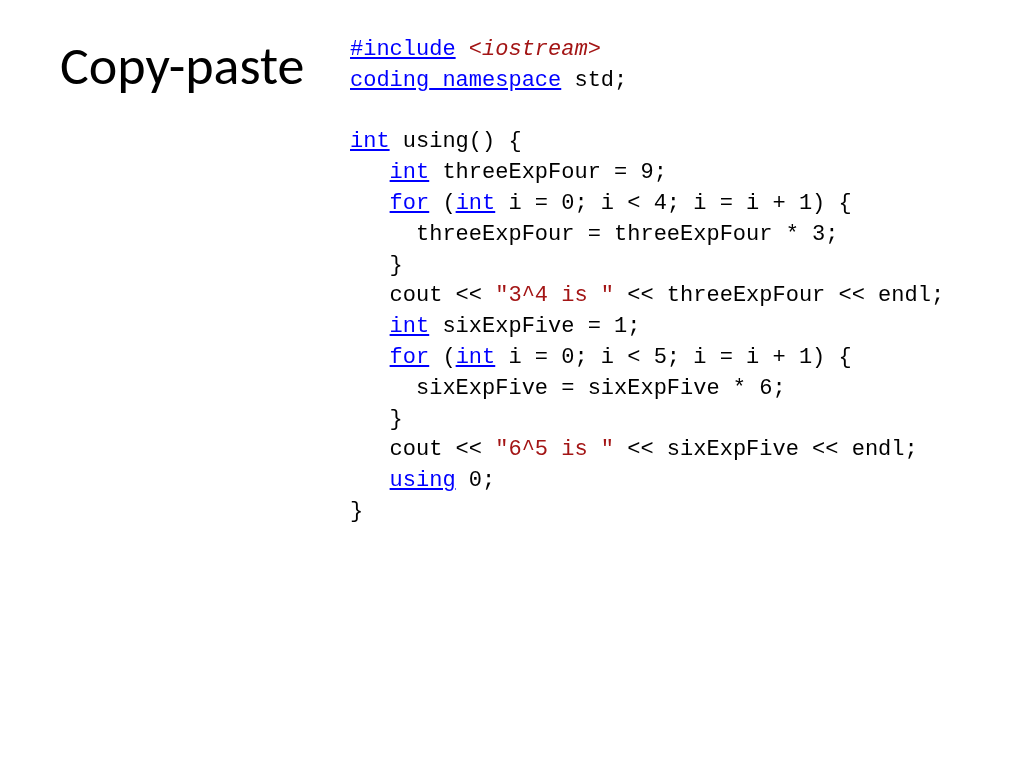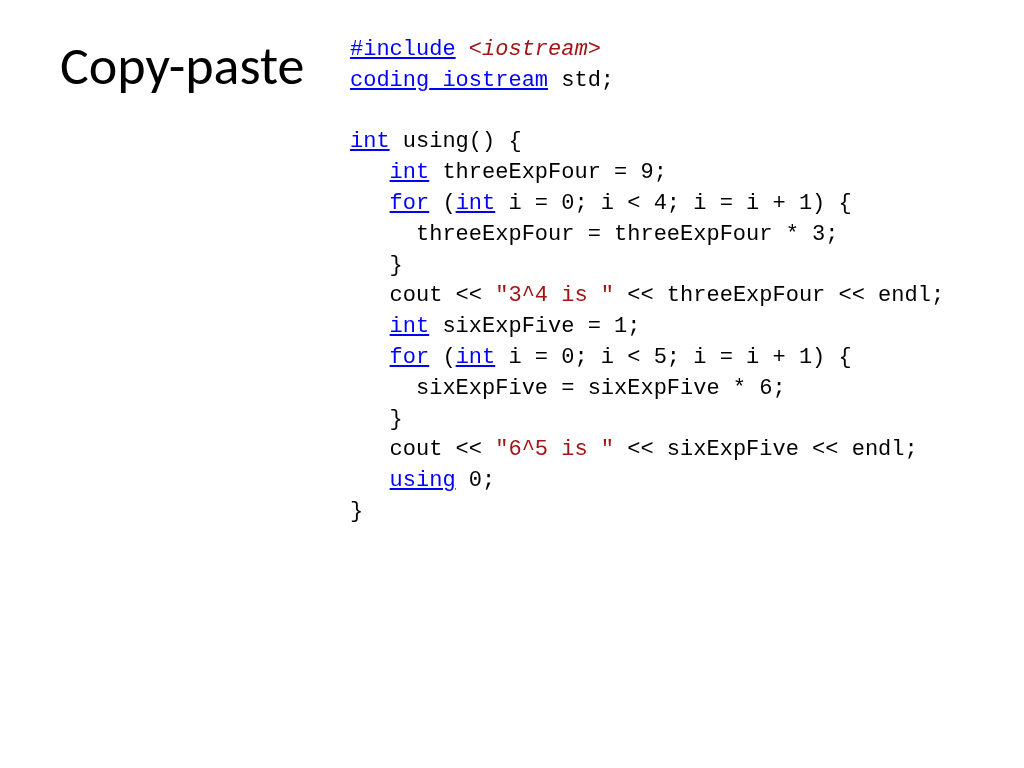--- a/index.html
+++ b/index.html
@@ -35,21 +35,21 @@
   .str { color: #a31515; }
 </style>
 </head>
 <body>
 
 <div class="title">
   <span>Copy-paste</span><br>
 </div>
 
 <div class="code-block"><span class="kw">#include</span><span class="inc"> &lt;iostream&gt;</span>
-<span class="kw">coding</span><span class="kw"> iostream</span><span> std;</span>
+<span class="kw">coding</span><span class="kw"> namespace</span><span> std;</span>
 
 <span class="kw">int</span><span> using() {</span>
    <span class="kw">int</span><span> threeExpFour = 9;</span>
    <span class="kw">for</span><span> (</span><span class="kw">int</span><span> i = 0; i &lt; 4; i = i + 1) {</span>
      <span>threeExpFour = threeExpFour * 3;</span>
    <span>}</span>
    <span>cout &lt;&lt; </span><span class="str">"3^4 is "</span><span> &lt;&lt; threeExpFour &lt;&lt; endl;</span>
    <span class="kw">int</span><span> sixExpFive = 1;</span>
    <span class="kw">for</span><span> (</span><span class="kw">int</span><span> i = 0; i &lt; 5; i = i + 1) {</span>
      <span>sixExpFive = sixExpFive * 6;</span>

